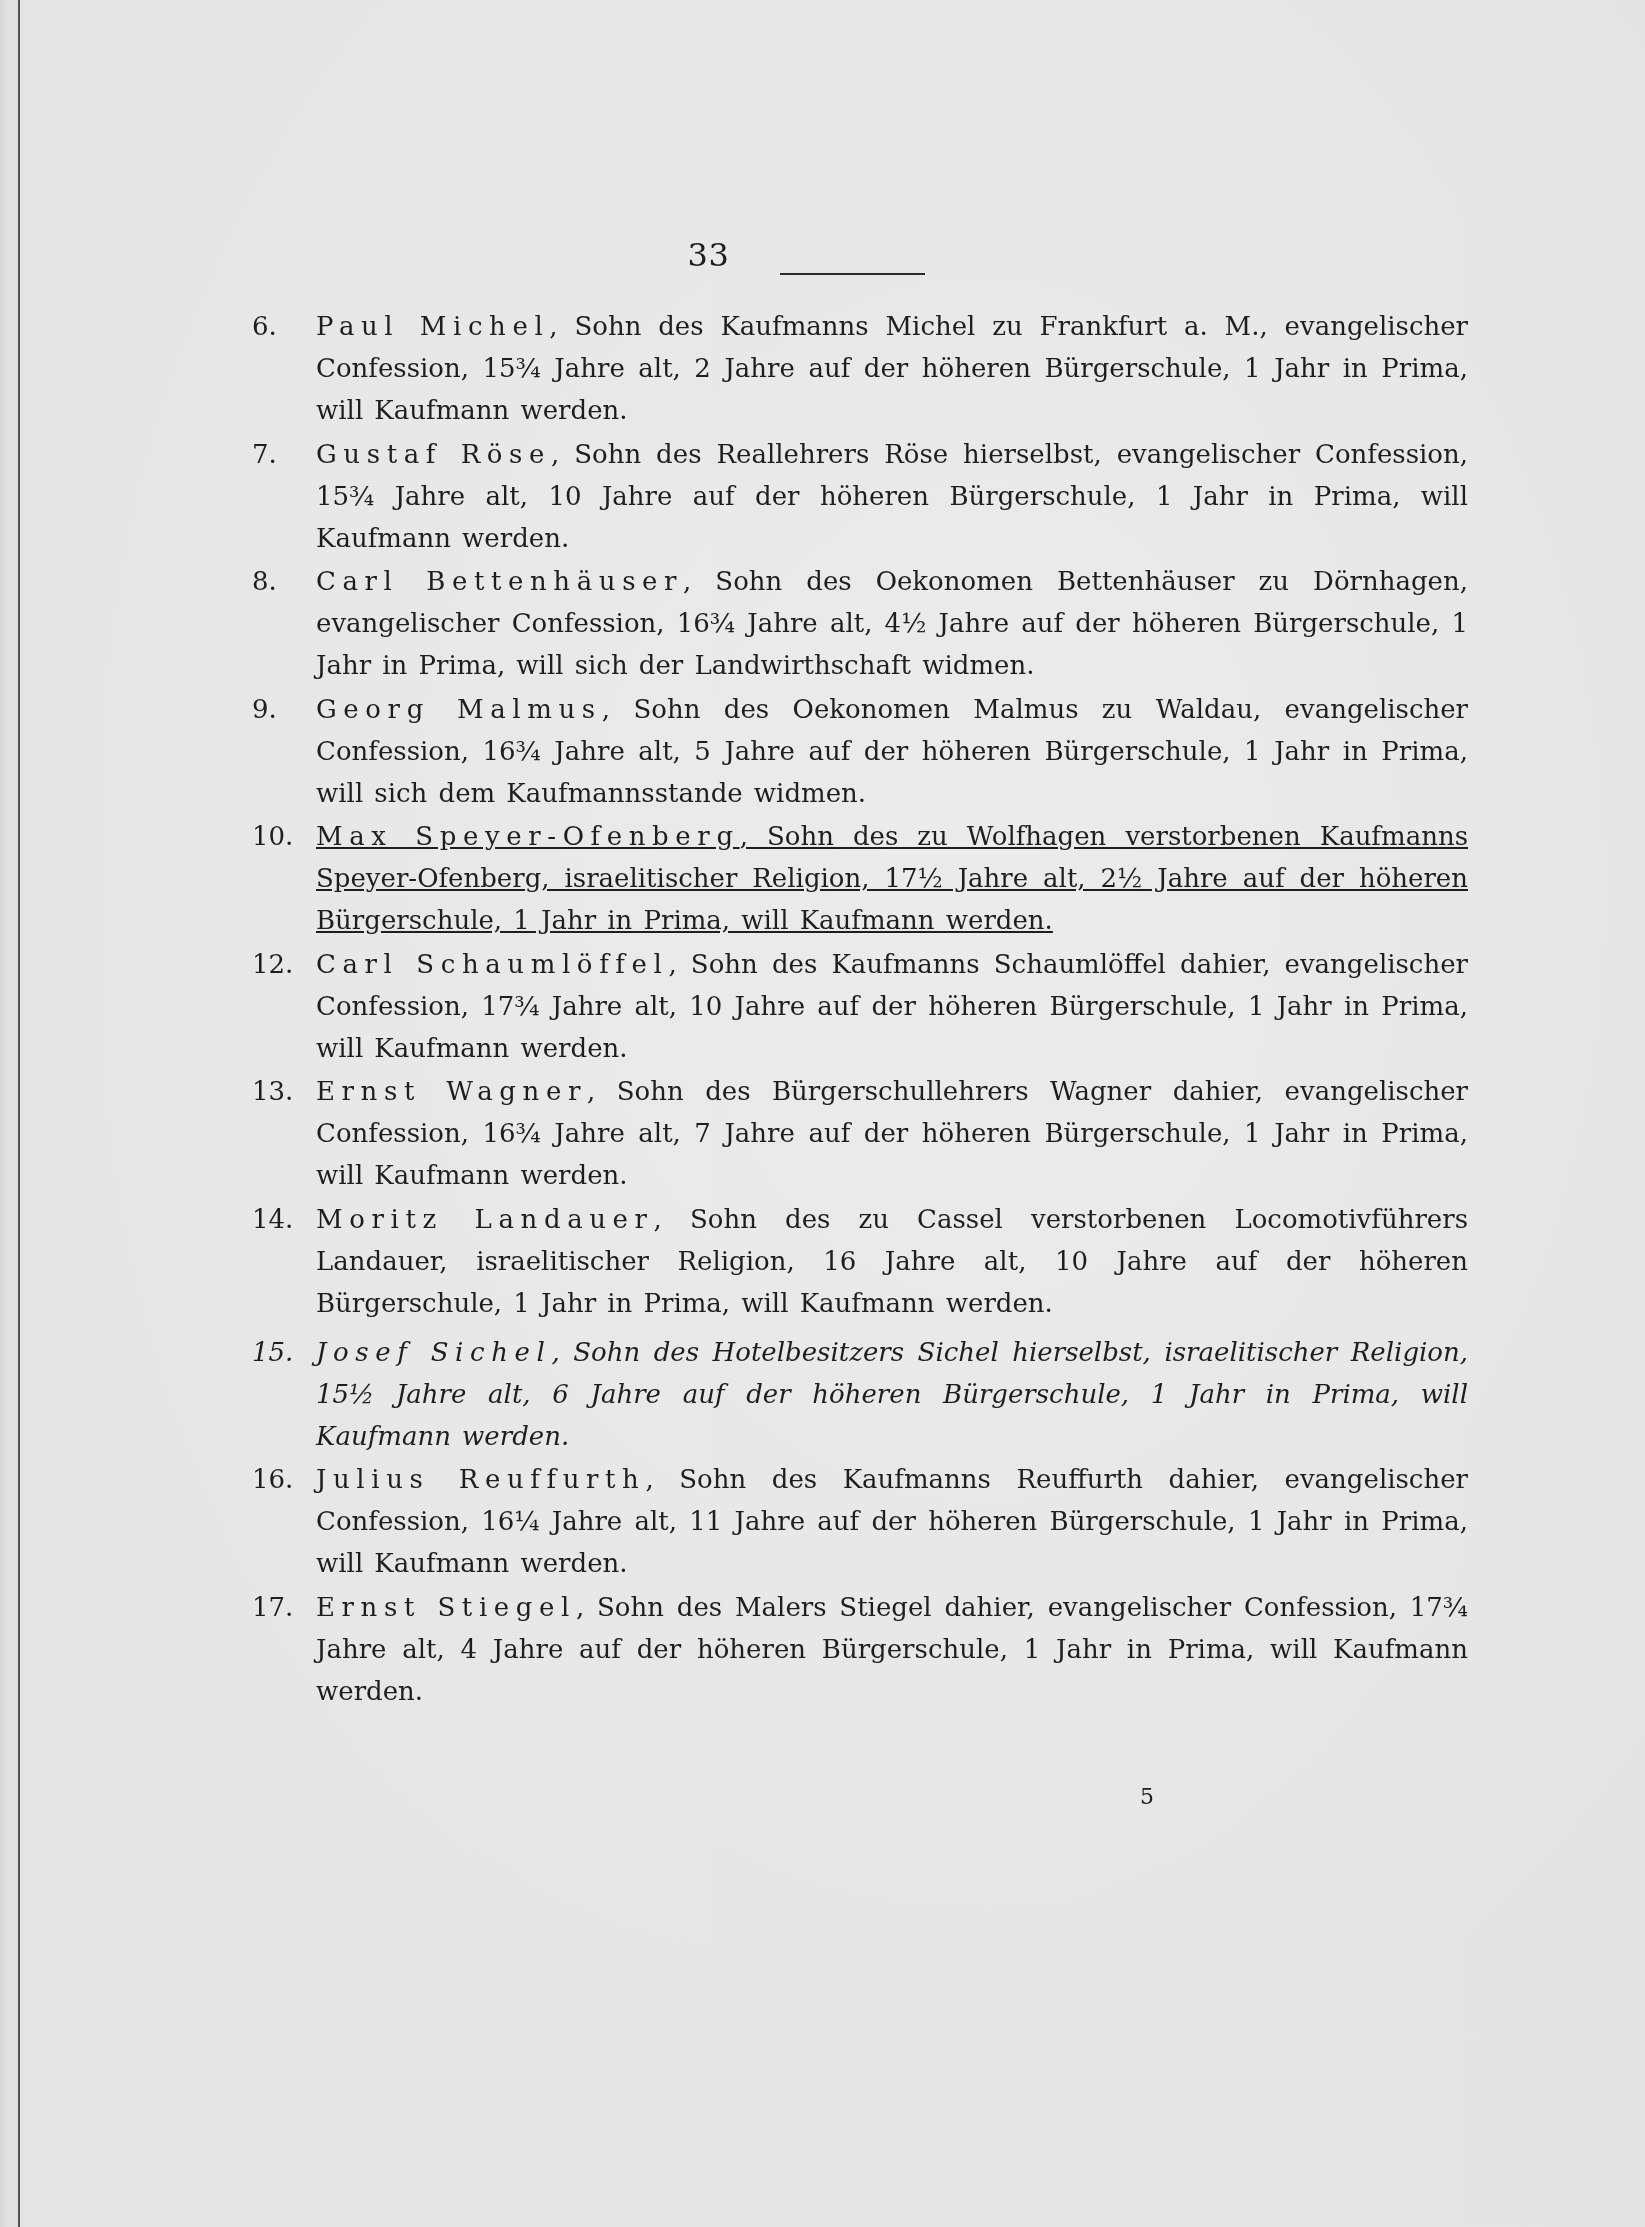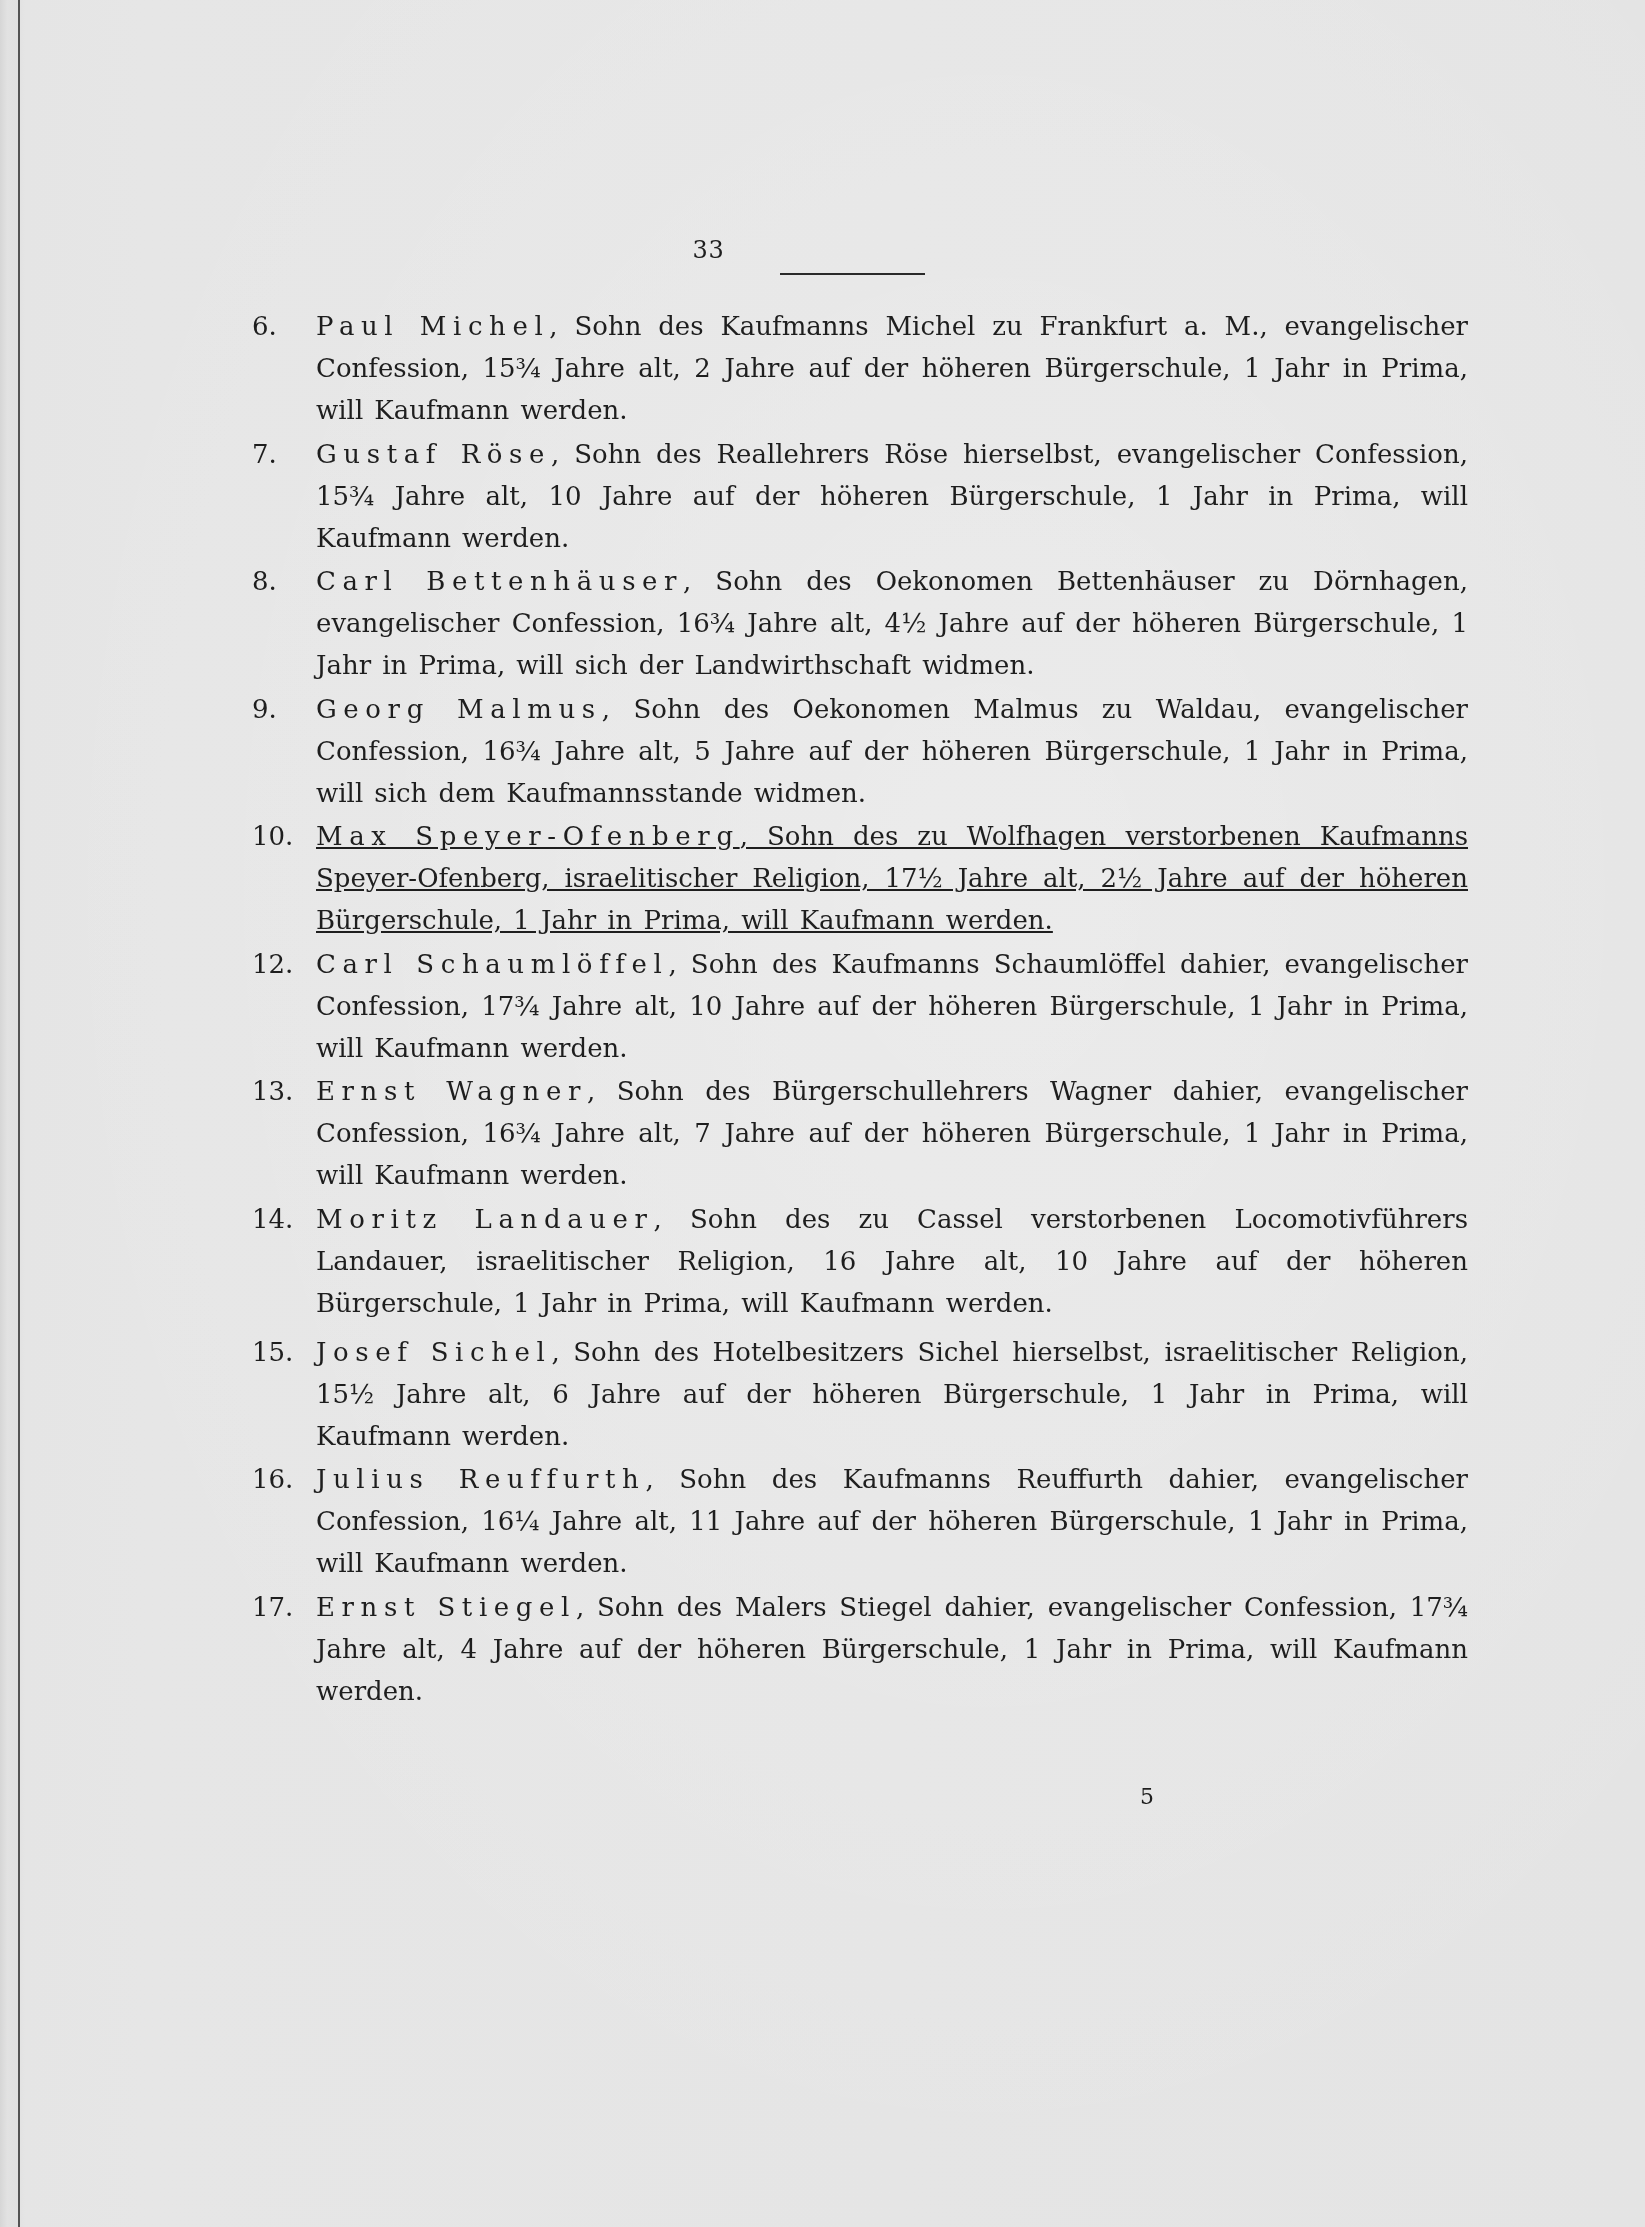--- a/index.html
+++ b/index.html
@@ -30,21 +30,21 @@
       height: 2227px;
       background: #3a3a3a;
       opacity: 0.85;
     }
     .page-number {
       position: absolute;
       left: 0;
       width: 1388px;
       top: 236px;
       text-align: center;
-      font-size: 24px;
+      font-size: 32px;
       letter-spacing: 0.7px;
       padding-left: 29px;
       box-sizing: border-box;
     }
     .page-rule {
       position: absolute;
       left: 780px;
       top: 273px;
       width: 145px;
       height: 2.2px;
@@ -112,21 +112,21 @@
   </p>
   <p class="entry" style="margin:0 0 1.5px 0;">
     <span class="num">12.</span><span class="name">Carl Schaumlöffel</span><span class="text">, Sohn des Kaufmanns Schaumlöffel dahier, evangelischer Confession, 17¾ Jahre alt, 10 Jahre auf der höheren Bürgerschule, 1 Jahr in Prima, will Kaufmann werden.</span>
   </p>
   <p class="entry" style="margin:0 0 1.5px 0;">
     <span class="num">13.</span><span class="name">Ernst Wagner</span><span class="text">, Sohn des Bürgerschullehrers Wagner dahier, evangelischer Confession, 16¾ Jahre alt, 7 Jahre auf der höheren Bürgerschule, 1 Jahr in Prima, will Kaufmann werden.</span>
   </p>
   <p class="entry" style="margin:0 0 7px 0;">
     <span class="num">14.</span><span class="name">Moritz Landauer</span><span class="text">, Sohn des zu Cassel verstorbenen Locomotivführers Landauer, israelitischer Religion, 16 Jahre alt, 10 Jahre auf der höheren Bürgerschule, 1 Jahr in Prima, will Kaufmann werden.</span>
   </p>
-  <p class="entry" style="margin:0 0 1.5px 0;">
+  <p class="entry" style="margin:0 0 1.5px 0;font-style:italic;">
     <span class="num">15.</span><span class="name">Josef Sichel</span><span class="text">, Sohn des Hotelbesitzers Sichel hierselbst, israelitischer Religion, 15½ Jahre alt, 6 Jahre auf der höheren Bürgerschule, 1 Jahr in Prima, will Kaufmann werden.</span>
   </p>
   <p class="entry" style="margin:0 0 1.5px 0;">
     <span class="num">16.</span><span class="name">Julius Reuffurth</span><span class="text">, Sohn des Kaufmanns Reuffurth dahier, evangelischer Confession, 16¼ Jahre alt, 11 Jahre auf der höheren Bürgerschule, 1 Jahr in Prima, will Kaufmann werden.</span>
   </p>
   <p class="entry" style="margin:0 0 1.5px 0;">
     <span class="num">17.</span><span class="name">Ernst Stiegel</span><span class="text">, Sohn des Malers Stiegel dahier, evangelischer Confession, 17¾ Jahre alt, 4 Jahre auf der höheren Bürgerschule, 1 Jahr in Prima, will Kaufmann werden.</span>
   </p>
 </div>
 

